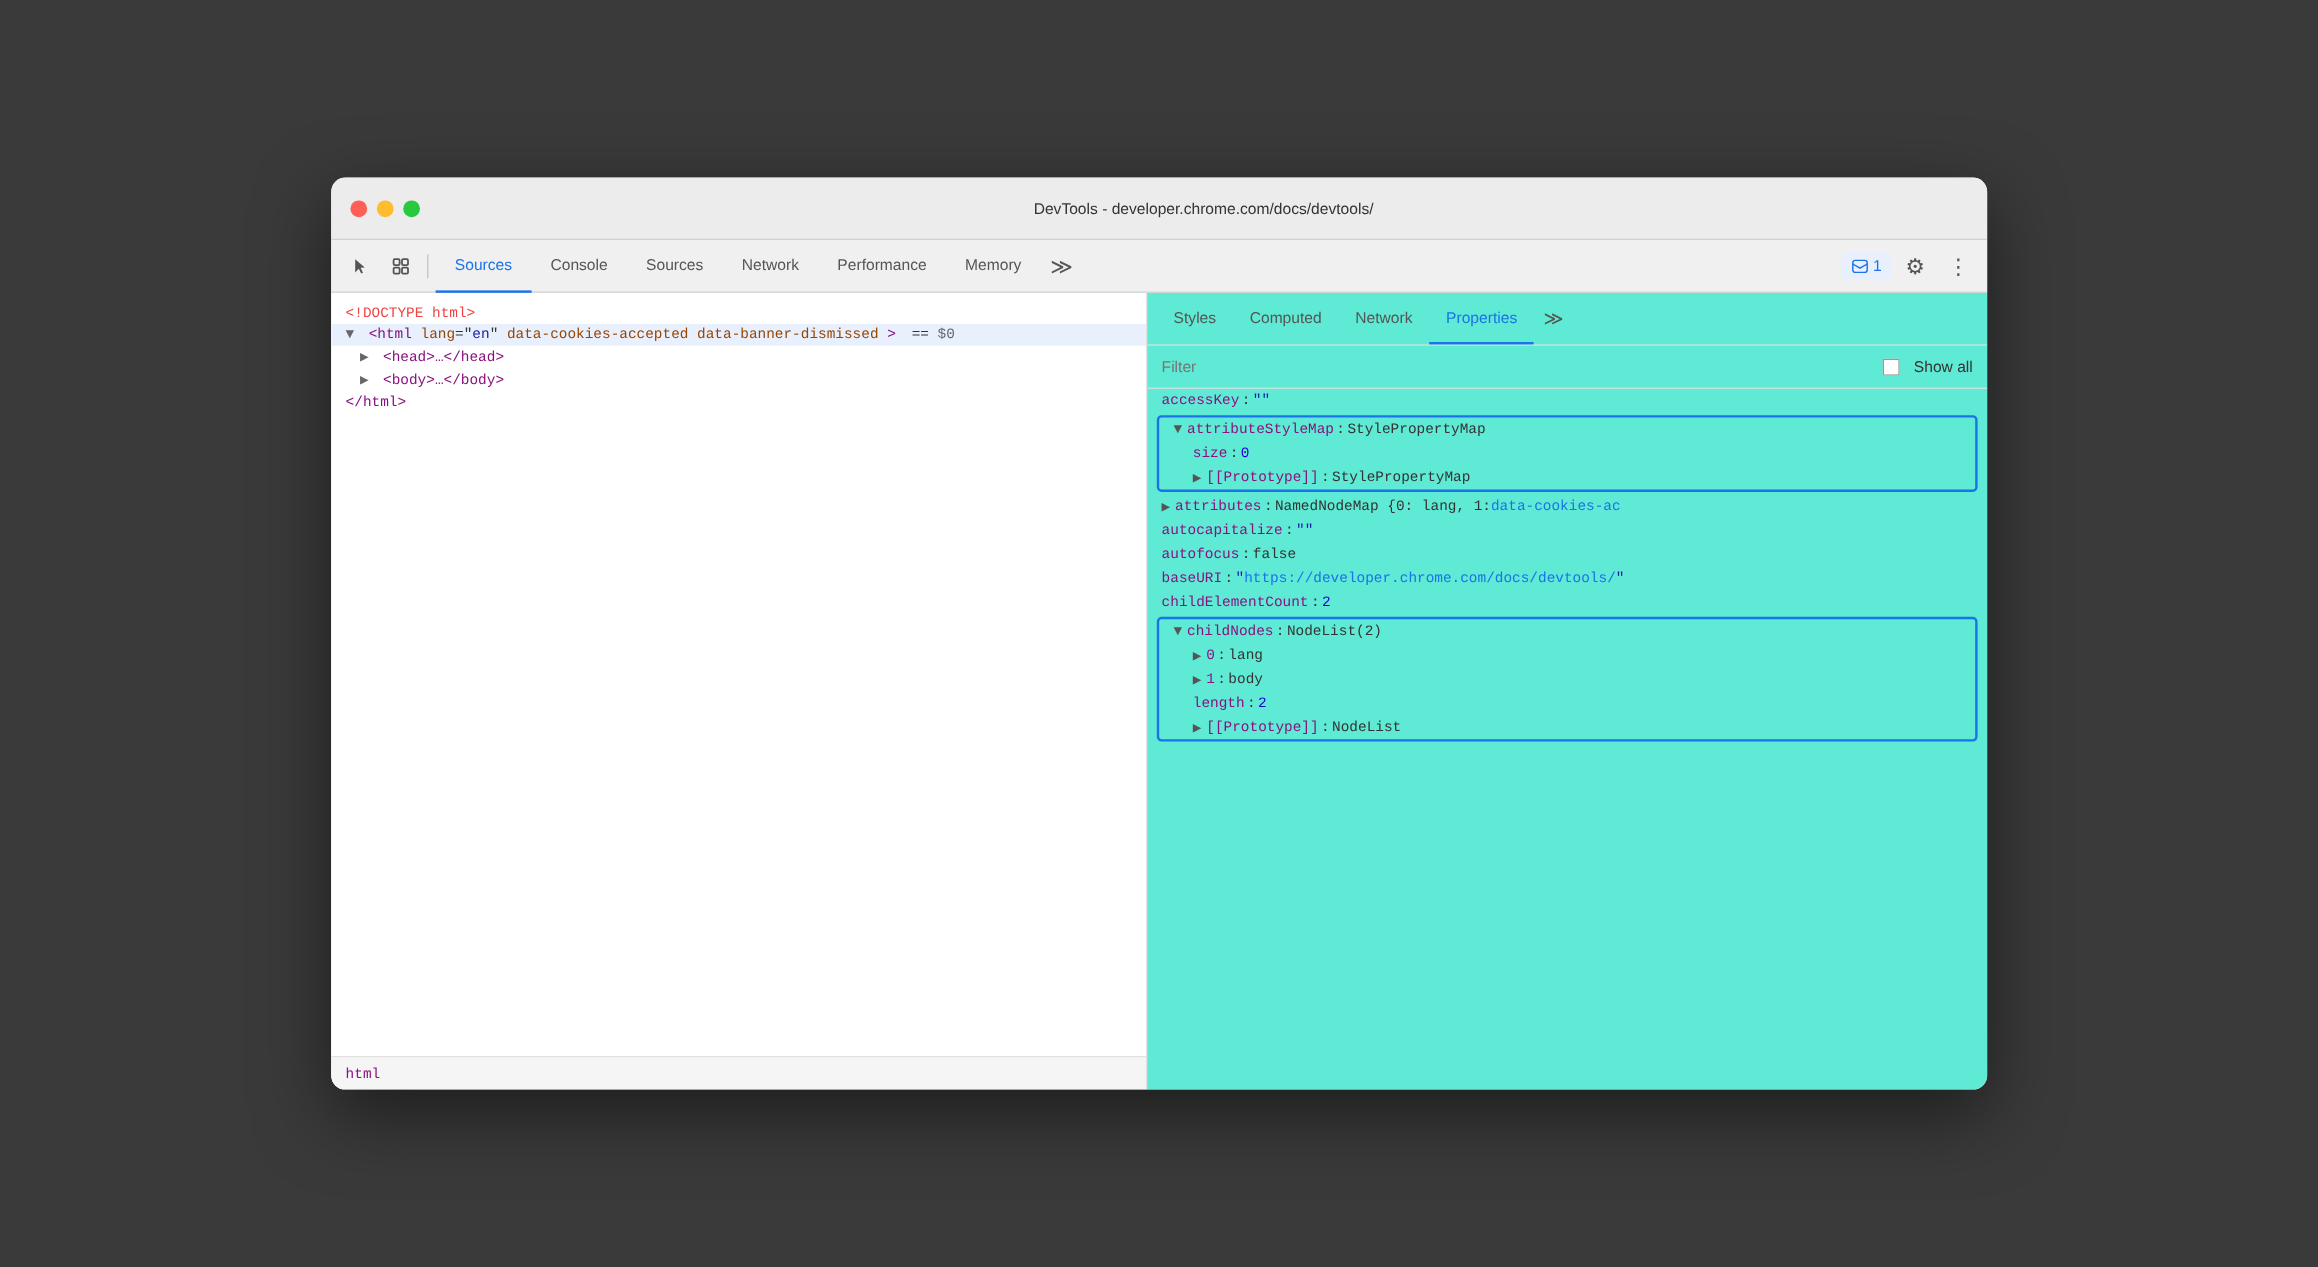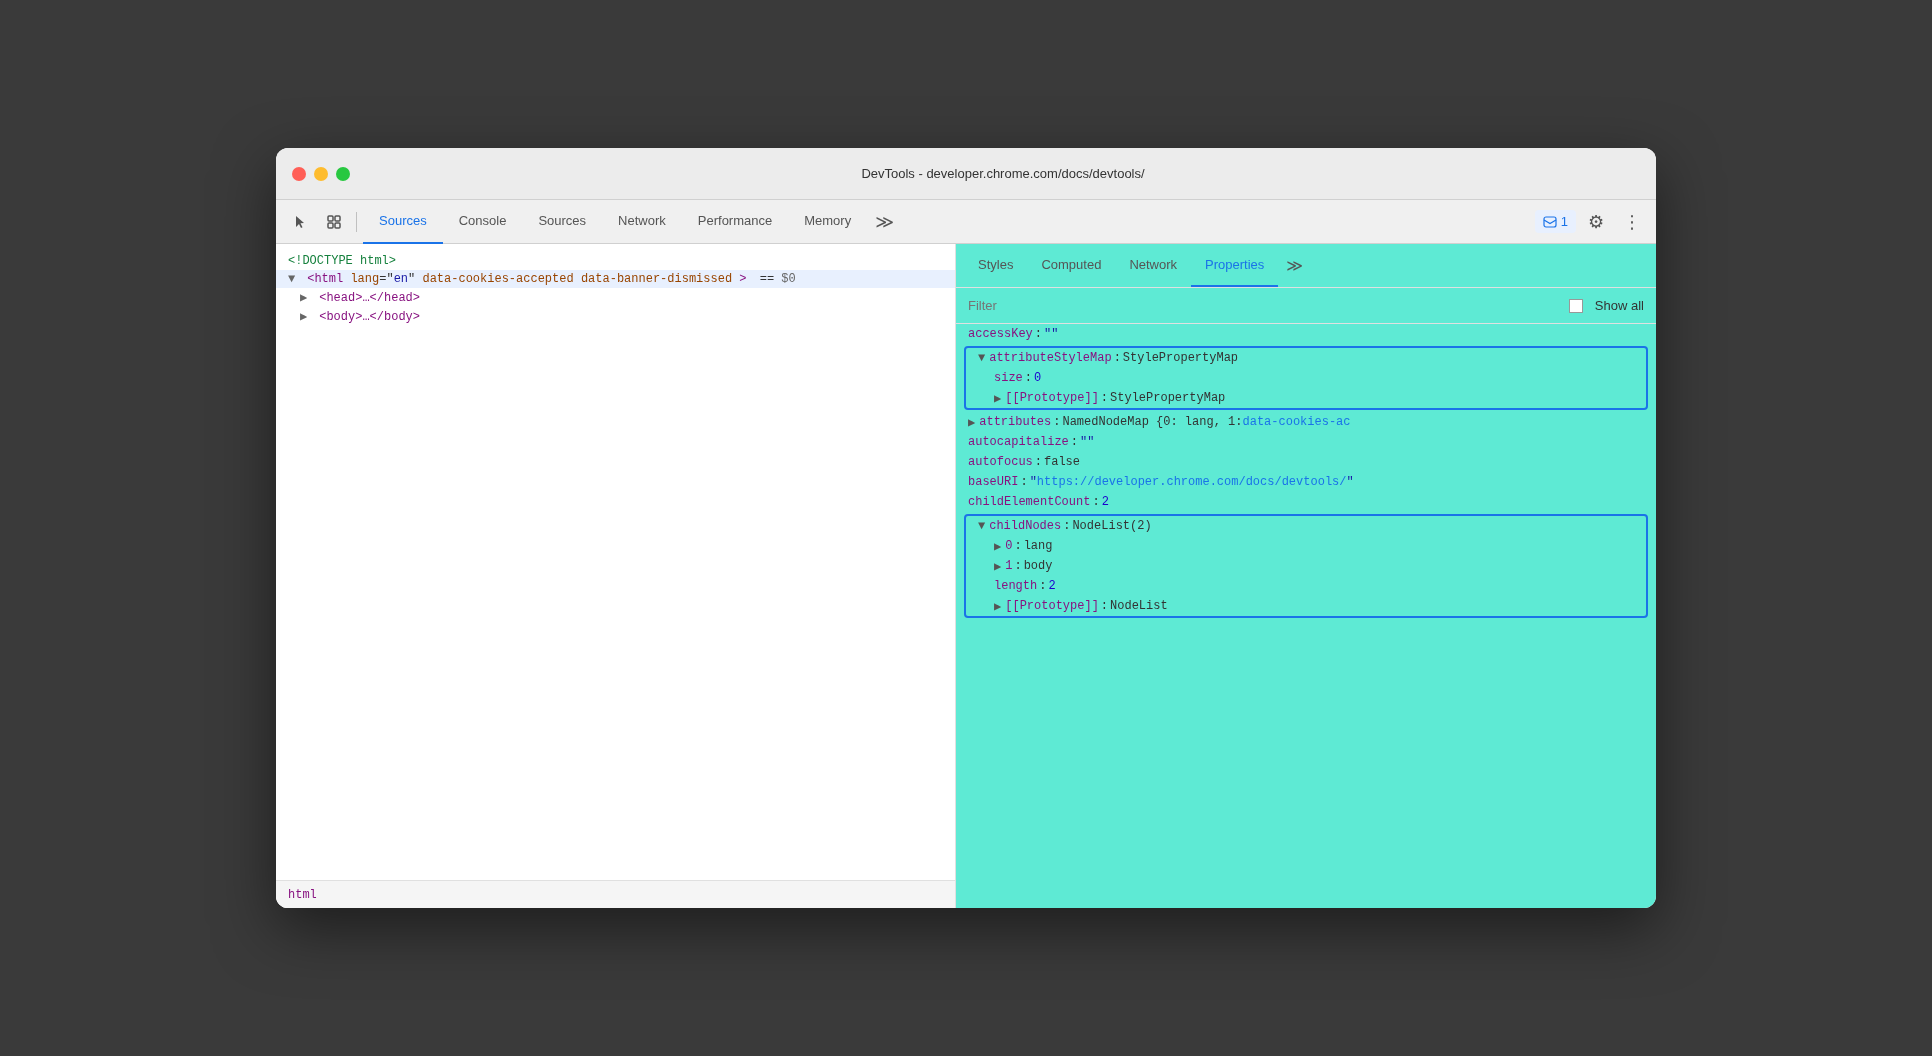--- a/index.html
+++ b/index.html
@@ -187,21 +187,21 @@
 
     .html-line {
       padding: 2px 12px;
       white-space: nowrap;
     }
 
     .html-line.selected {
       background: #e8f0fe;
     }
 
-    .html-comment { color: #15803d; text-align: center; }
+    .html-comment { color: #ef4444; text-align: center; }
     .html-tag { color: #881280; }
 
     .expand-arrow {
       display: inline-block;
       width: 12px;
       color: #666;
       cursor: pointer;
     }
 
     .indent-1 { padding-left: 24px; }
@@ -437,20 +437,23 @@
         <div class="html-line indent-1">
           <span class="expand-arrow">▶</span>
           <span class="html-tag">&lt;head&gt;…&lt;/head&gt;</span>
         </div>
 
         <div class="html-line indent-1">
           <span class="expand-arrow">▶</span>
           <span class="html-tag">&lt;body&gt;…&lt;/body&gt;</span>
         </div>
 
+        <div class="html-line">
+          <span class="html-tag">&lt;/html&gt;</span>
+        </div>
 
       </div>
 
       <div class="breadcrumb-bar">
         <span>html</span>
       </div>
     </div>
 
     <div class="right-panel">
 

